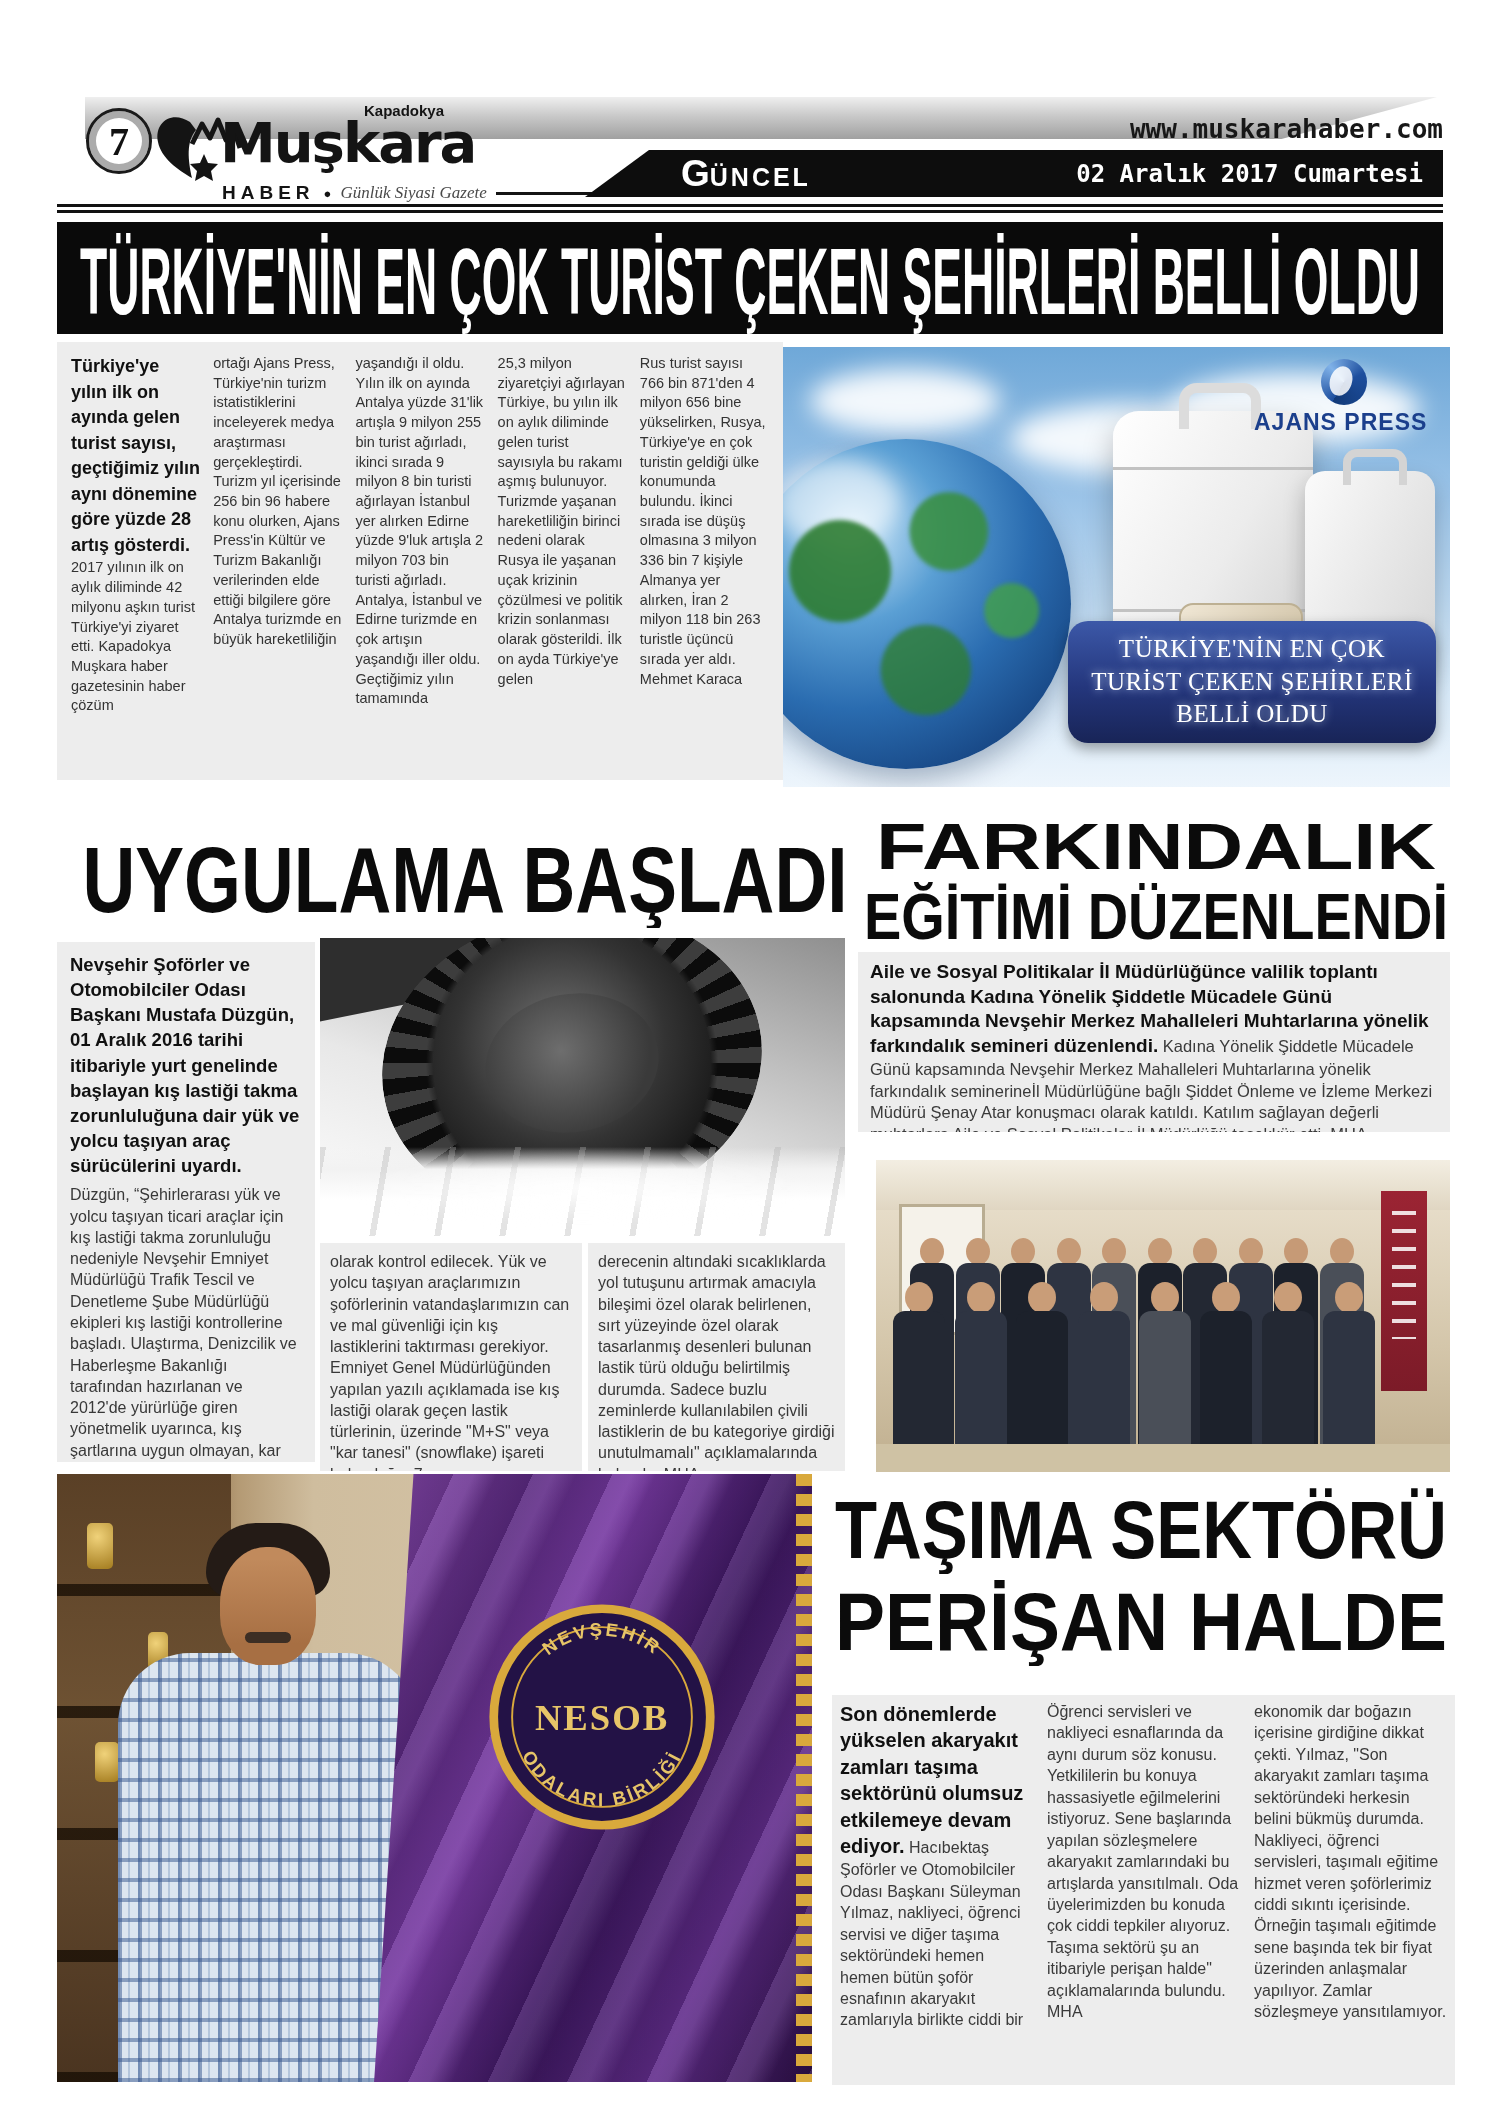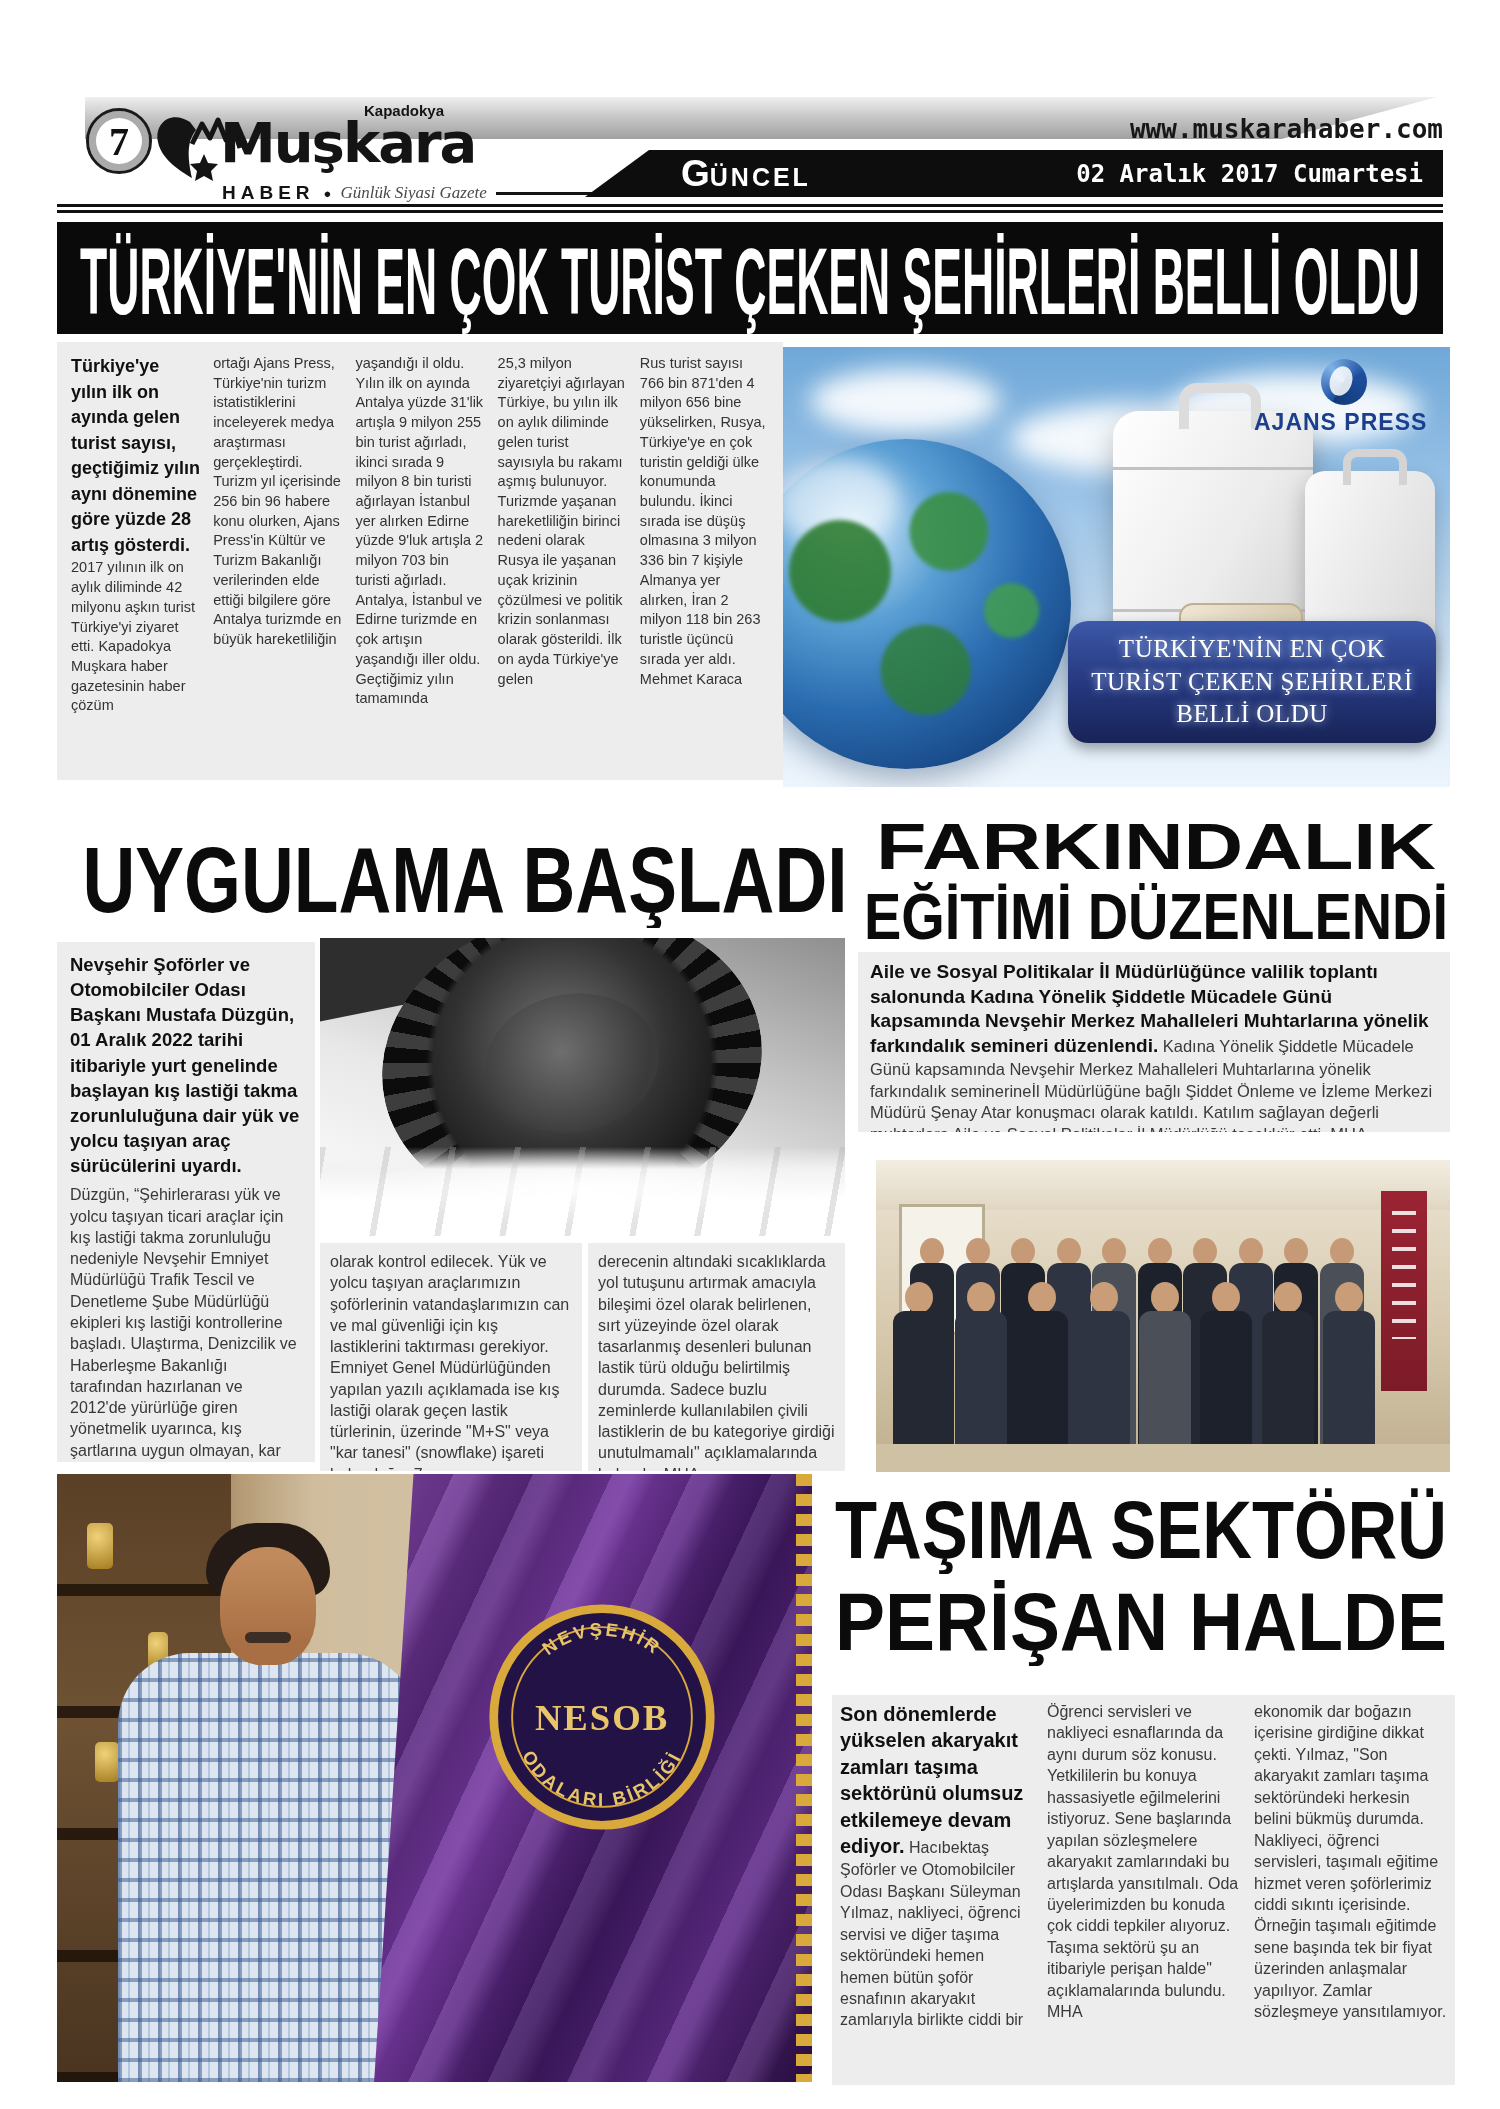--- a/index.html
+++ b/index.html
@@ -295,21 +295,21 @@
       <text x="294" y="57" text-anchor="middle" textLength="560" lengthAdjust="spacingAndGlyphs">FARKINDALIK</text>
     </svg>
   </div>
   <div class="abs hl-fark2 hl-black">
     <svg viewBox="0 0 588 70" width="588" height="70">
       <text x="294" y="57" text-anchor="middle" textLength="584" lengthAdjust="spacingAndGlyphs">EĞİTİMİ DÜZENLENDİ</text>
     </svg>
   </div>
 
   <div class="abs panel art2-col1">
-    <p class="a2lead">Nevşehir Şoförler ve Otomobilciler Odası Başkanı Mustafa Düzgün, 01 Aralık 2022 tarihi itibariyle yurt genelinde başlayan kış lastiği takma zorunluluğuna dair yük ve yolcu taşıyan araç sürücülerini uyardı.</p>
+    <p class="a2lead">Nevşehir Şoförler ve Otomobilciler Odası Başkanı Mustafa Düzgün, 01 Aralık 2016 tarihi itibariyle yurt genelinde başlayan kış lastiği takma zorunluluğuna dair yük ve yolcu taşıyan araç sürücülerini uyardı.</p>
     <p class="bodytxt">Düzgün, “Şehirlerarası yük ve yolcu taşıyan ticari araçlar için kış lastiği takma zorunluluğu nedeniyle Nevşehir Emniyet Müdürlüğü Trafik Tescil ve Denetleme Şube Müdürlüğü ekipleri kış lastiği kontrollerine başladı. Ulaştırma, Denizcilik ve Haberleşme Bakanlığı tarafından hazırlanan ve 2012'de yürürlüğe giren yönetmelik uyarınca, kış şartlarına uygun olmayan, kar lastiği takılmayan araçlar düzenli</p>
   </div>
 
   <div class="abs tire-photo">
     <div class="tp-vehicle"></div>
     <div class="tp-tire"></div>
     <div class="tp-snow"></div>
     <div class="tp-blob"></div>
   </div>
 

